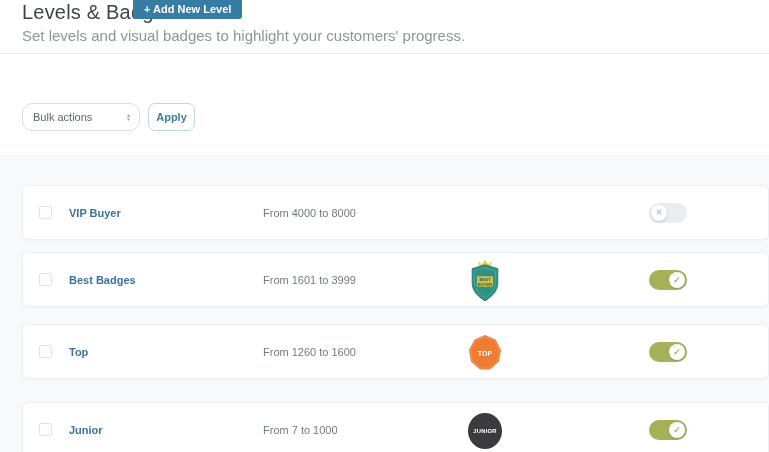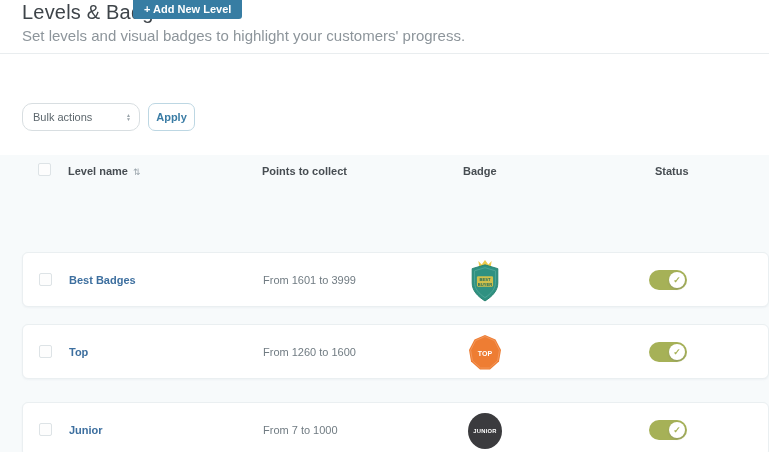--- a/index.html
+++ b/index.html
@@ -140,30 +140,31 @@
     <span>Bulk actions</span>
     <span class="chevrons">
       <span>▲</span>
       <span>▼</span>
     </span>
   </div>
   <button class="apply-btn">Apply</button>
 
   <div class="table-bg"></div>
 
-  <div class="thead">
-    <span class="checkbox head-check"></span>
-    <span class="th th-level">
-      <span>Level name</span><span class="sort-icon">⇅</span>
-    </span>
-    <span class="th th-points">Points to collect</span>
-    <span class="th th-badge">Badge</span>
-    <span class="th th-status">Status</span>
-  </div>
-
+
+  <div class="card card-1">
+    <span class="checkbox row-check"></span>
+    <a class="row-name">VIP Buyer</a>
+    <span class="row-points">From 4000 to 8000</span>
+    <span class="toggle off">
+      <span class="knob">
+        <span class="glyph-x">✕</span>
+      </span>
+    </span>
+  </div>
 
   <div class="card card-2">
     <span class="checkbox row-check"></span>
     <a class="row-name">Best Badges</a>
     <span class="row-points">From 1601 to 3999</span>
     <span class="badge-cell">
       <svg width="38" height="46" viewBox="0 0 40 48">
         <polygon points="13,3 16.5,6.5 20,2 23.5,6.5 27,3 26,9 14,9" fill="#ecc94b"></polygon>
         <path d="M20 7 L33.5 11 V26 C33.5 34 28 40 20 45 C12 40 6.5 34 6.5 26 V11 Z" fill="#2f9181" stroke="#27816f" stroke-width="1"></path>
         <path d="M20 10 L31 13.3 V25.5 C31 32 26.5 37.3 20 41.5 C13.5 37.3 9 32 9 25.5 V13.3 Z" fill="none" stroke="#57ab9c" stroke-width="0.8"></path>

